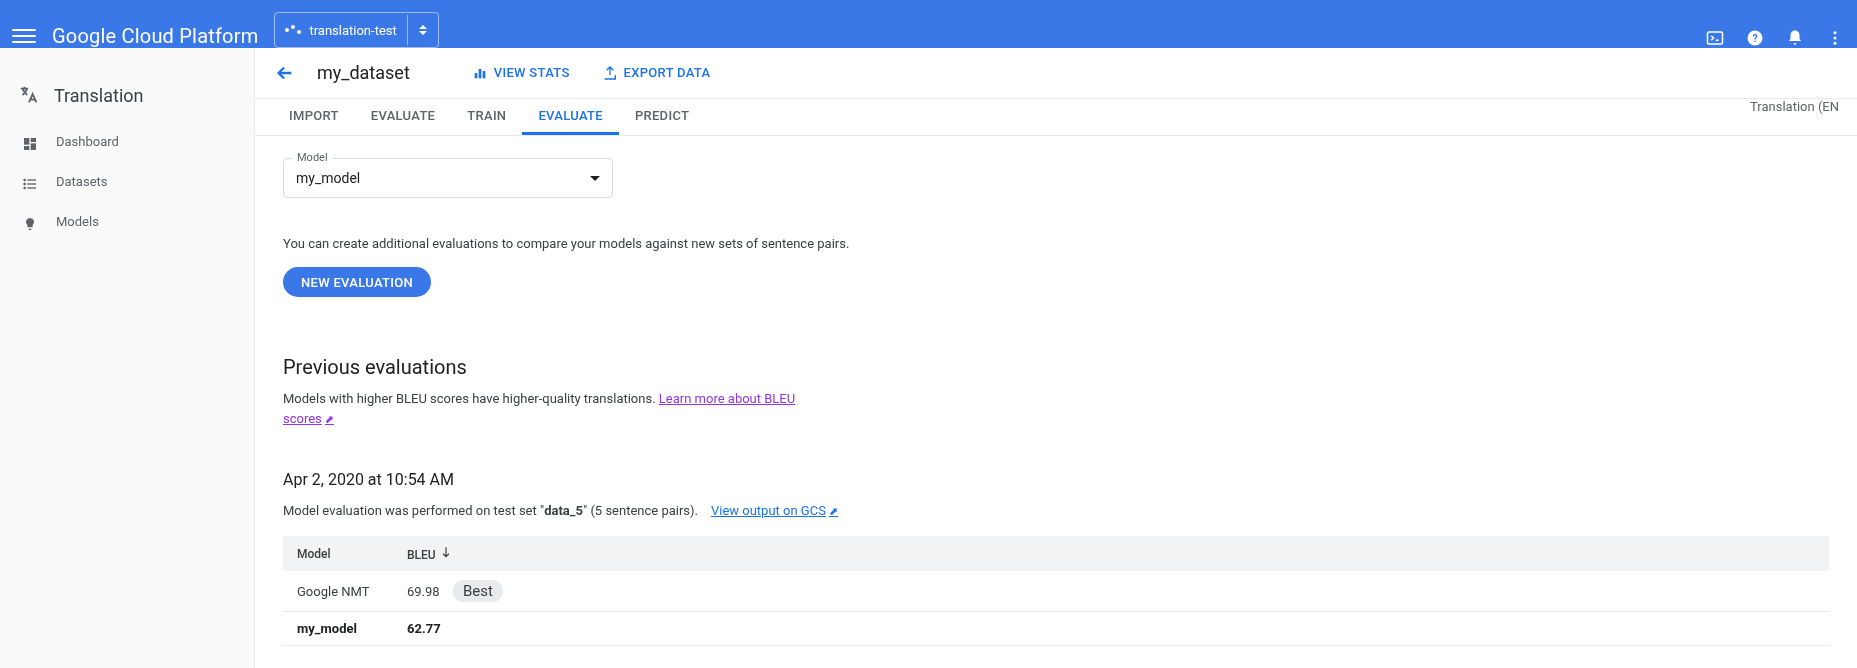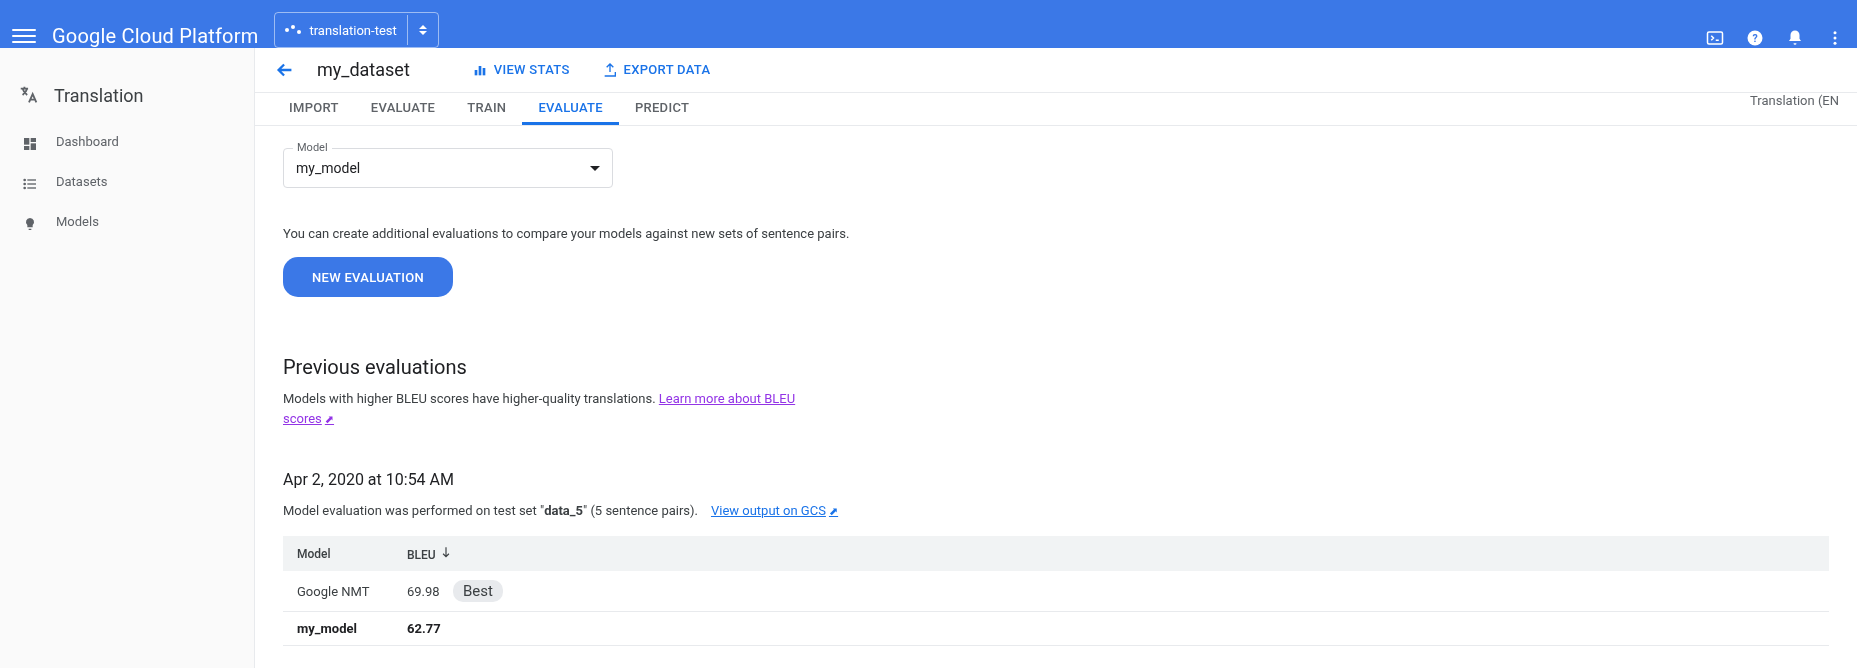--- a/index.html
+++ b/index.html
@@ -45,21 +45,21 @@
 .tab { padding: 0 16px; font-size: 13px; font-weight: 500; color: #5f6368; letter-spacing: 0.3px; cursor: pointer; height: 100%; display: flex; align-items: center; border-bottom: 3px solid transparent; }
 .tab.active { color: #1a73e8; border-bottom-color: #1a73e8; }
 .tab-right { margin-left: auto; font-size: 13px; color: #5f6368; white-space: nowrap; }
 
 .content { padding: 22px 28px; }
 .field-wrap { position: relative; width: 330px; }
 .field-label { position: absolute; top: -7px; left: 10px; background: #fff; padding: 0 4px; font-size: 11px; color: #5f6368; }
 .model-select { width: 100%; height: 40px; border: 1px solid #dadce0; border-radius: 4px; padding: 0 12px; display: flex; align-items: center; justify-content: space-between; font-size: 14px; cursor: pointer; }
 .model-select .caret { width: 0; height: 0; border-left: 5px solid transparent; border-right: 5px solid transparent; border-top: 5px solid #202124; }
 .desc { font-size: 13px; color: #3c4043; margin-top: 38px; }
-.primary-btn { margin-top: 16px; display: inline-flex; align-items: center; height: 40px; padding: 0 29px; background: #3b78e7; color: #fff; font-size: 13px; font-weight: 500; border: none; border-radius: 15px; letter-spacing: 0.3px; cursor: pointer; }
+.primary-btn { margin-top: 16px; display: inline-flex; align-items: center; height: 30px; padding: 0 18px; background: #3b78e7; color: #fff; font-size: 13px; font-weight: 500; border: none; border-radius: 15px; letter-spacing: 0.3px; cursor: pointer; }
 
 h2.section { font-size: 20px; font-weight: 400; margin-top: 58px; color: #202124; }
 .section-sub { font-size: 13px; color: #3c4043; margin-top: 10px; max-width: 560px; line-height: 1.5; }
 a.inline { color: #9334e6; text-decoration: underline; }
 a.inline2 { color: #1a73e8; text-decoration: underline; }
 .ext-icon { font-size: 11px; margin-left: 3px; }
 
 h3.ts { font-size: 16px; font-weight: 400; margin-top: 42px; color: #202124; }
 .ts-sub { font-size: 13px; color: #3c4043; margin-top: 14px; }
 

